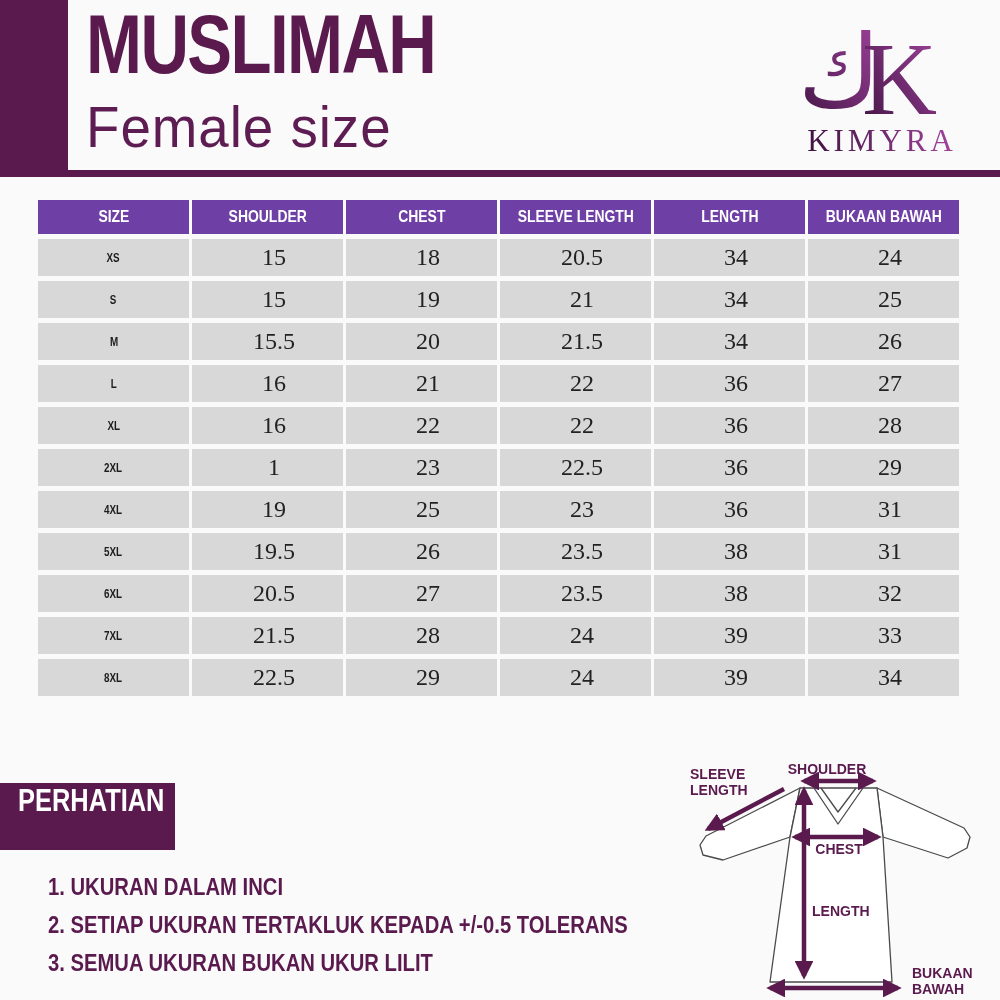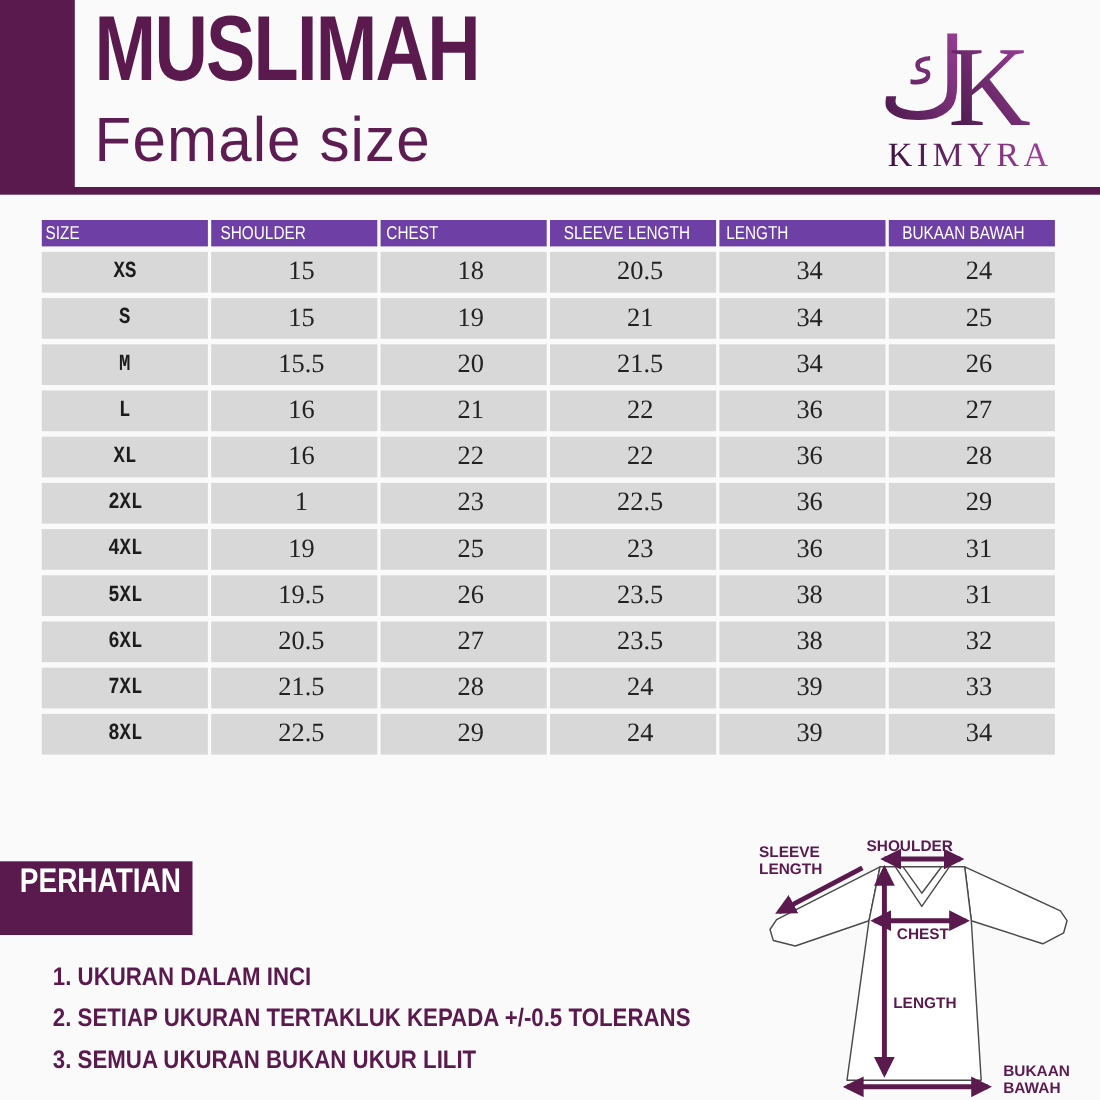--- a/index.html
+++ b/index.html
@@ -30,31 +30,31 @@
     white-space:nowrap;
   }
   .logo{position:absolute;left:790px;top:6px;}
   
   .size-table{
     position:absolute;left:35px;top:195px;width:927px;
     border-collapse:separate;border-spacing:3px 5px;
     table-layout:fixed;
   }
   .size-table th{
-    background:#6e3fa4;color:#fff;height:24px;
-    font-size:17px;font-weight:400;letter-spacing:0px;
-    text-align:left;vertical-align:middle;padding:0;
+    background:#6e3fa4;color:#fff;height:34px;
+    font-size:17px;font-weight:700;letter-spacing:0px;
+    text-align:center;vertical-align:middle;padding:0;
   }
   .size-table td{
     background:#d8d8d8;height:37px;text-align:center;vertical-align:middle;
     padding:0;
   }
   td.size-cell{
-    font-family:Liberation Mono, monospace;
-    font-size:21px;font-weight:700;color:#1c1c1c;
+    font-family:Liberation Sans, sans-serif;
+    font-size:12px;font-weight:700;color:#1c1c1c;
   }
   td.num-cell{
     font-family:"Liberation Serif", serif;
     font-size:24px;color:#222;padding-left:13px;
   }
   .cond{display:inline-block;transform:scaleX(0.82);transform-origin:center;white-space:nowrap;}
   
   .perhatian-banner{
     position:absolute;left:0;top:783px;width:175px;height:67px;
     background:#5a1a4e;display:flex;align-items:flex-start;

